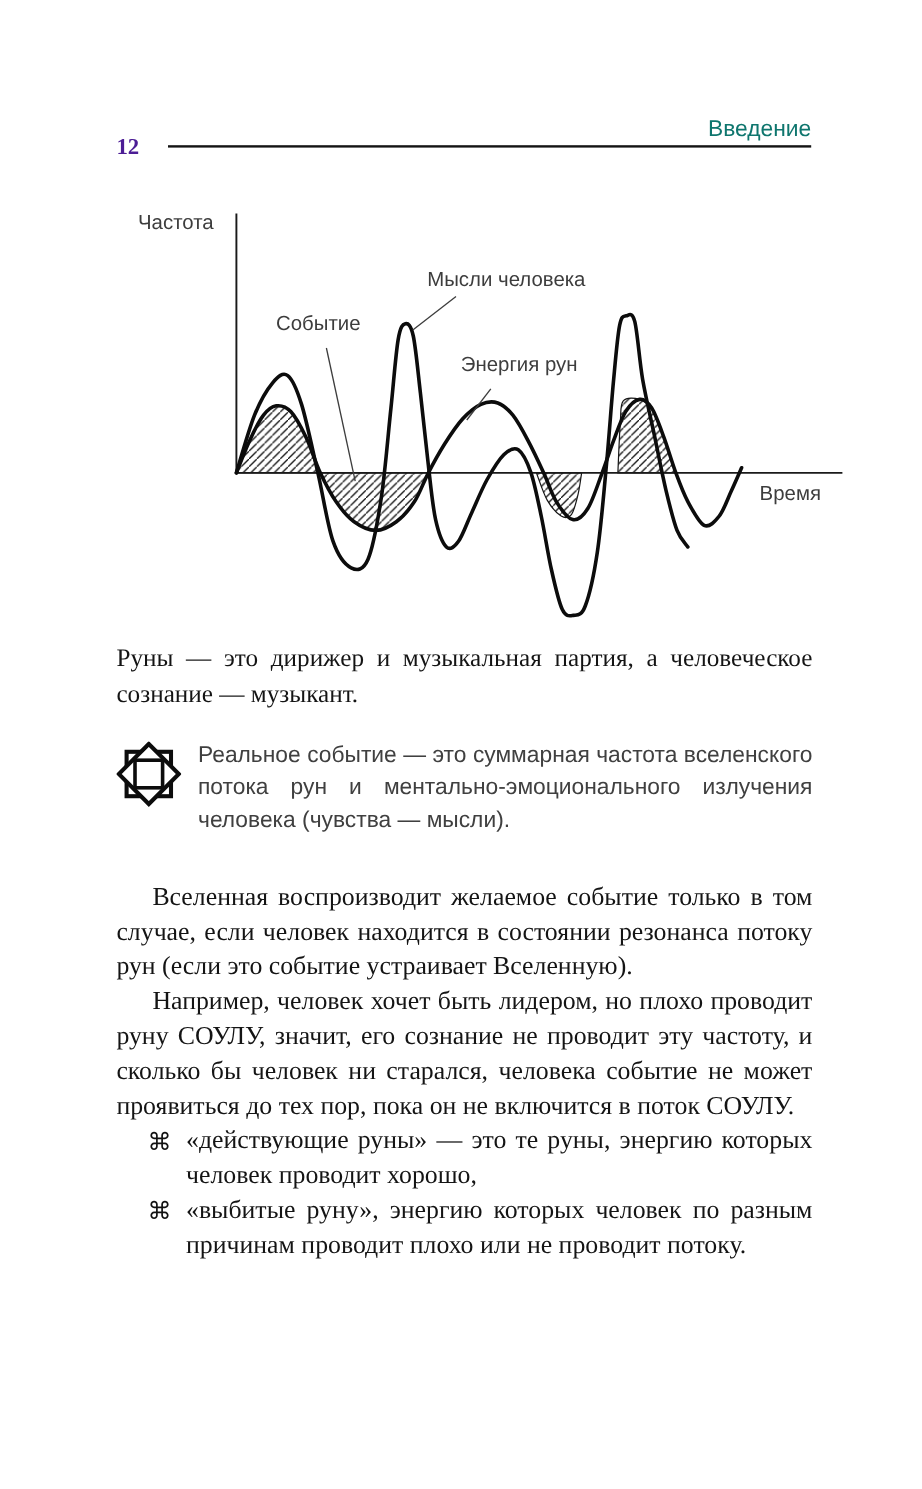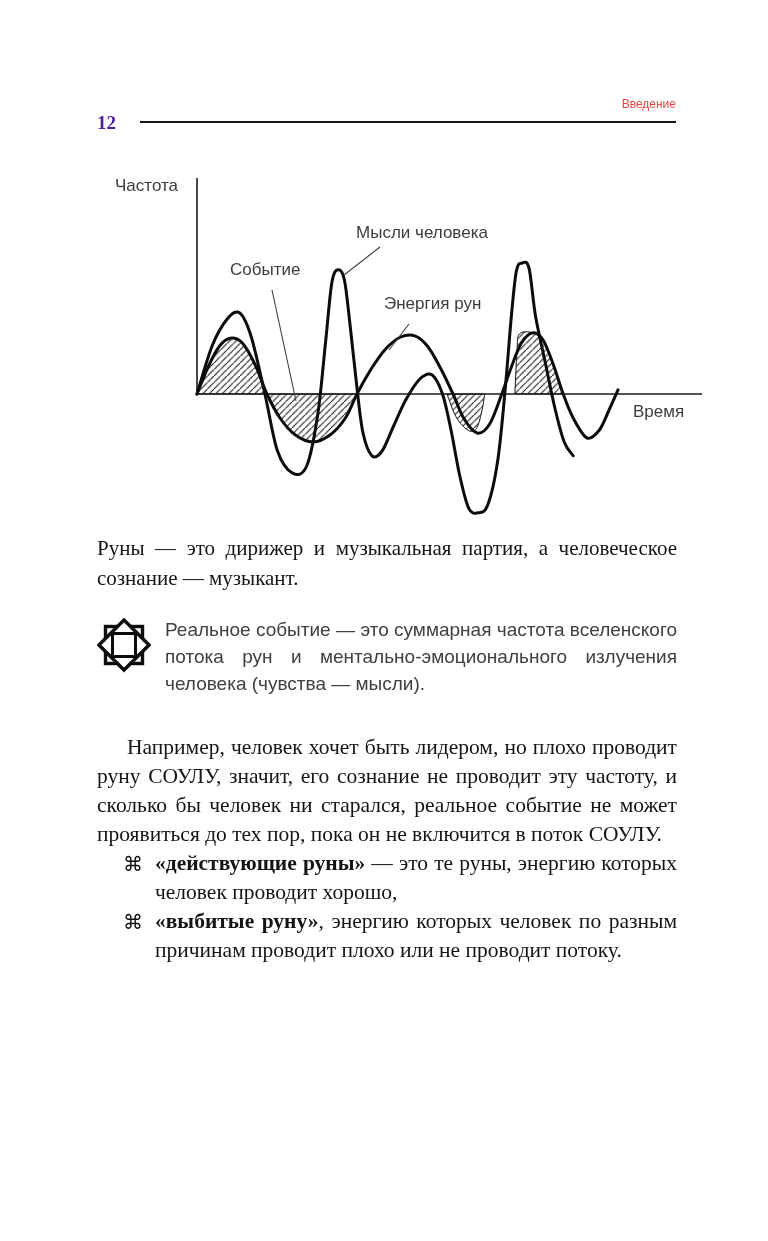--- a/index.html
+++ b/index.html
@@ -2,21 +2,21 @@
 <html lang="ru"><head>
 <meta charset="utf-8">
 <style>
   html,body{margin:0;padding:0;}
   body{
     width:768px;height:1241px;position:relative;background:#ffffff;
     font-family:"Liberation Serif", serif;color:#151515;overflow:hidden;
   }
   .header-title{
     position:absolute;top:97px;right:92px;
-    font-family:"Liberation Sans", sans-serif;font-size:12px;color:#ef4444;
+    font-family:"Liberation Sans", sans-serif;font-size:19px;color:#0f766e;
   }
   .page-number{
     position:absolute;top:112px;left:97px;
     font-size:19px;font-weight:bold;color:#4c1d95;
   }
   .header-rule{
     position:absolute;top:121px;left:140px;width:536px;height:2px;background:#141414;
   }
   .chart-wrap{position:absolute;left:95px;top:168px;width:600px;height:360px;margin-left:15px;}
   .chart-label{font-family:"Liberation Sans", sans-serif;font-size:17px;fill:#3d3d3d;}
@@ -36,21 +36,21 @@
     position:absolute;left:97px;top:733px;width:580px;
     font-size:21.5px;line-height:29px;text-align:justify;color:#141414;
   }
   .body-text p{margin:0;text-indent:30px;}
   .bullet-list{margin:0;}
   .bullet-item{position:relative;padding-left:58px;text-indent:0;}
   .bullet-marker{
     position:absolute;left:26px;top:1px;font-size:20px;color:#111;
     font-family:"DejaVu Sans", sans-serif;
   }
-  .b{font-weight:bold;}
+  .b{font-weight:normal;}
 </style>
 </head>
 <body>
 
 <div class="header-title">Введение</div>
 <div class="page-number">12</div>
 <div class="header-rule"></div>
 
 <div class="chart-wrap">
   <svg id="chart" width="600" height="360" viewBox="0 0 600 360">
@@ -85,21 +85,22 @@
 <div class="note">
   <svg class="note-icon" width="54" height="58" viewBox="0 0 54 58">
     <rect x="8.5" y="8.5" width="37" height="37" fill="#ffffff" stroke="#0c0c0c" stroke-width="3.4"></rect>
     <polygon points="27,2 52,27 27,52 2,27" fill="#ffffff" stroke="#0c0c0c" stroke-width="3.4"></polygon>
     <rect x="15.5" y="15.5" width="23" height="23" fill="#ffffff" stroke="#0c0c0c" stroke-width="3"></rect>
   </svg>
   <div class="note-text">Реальное событие — это суммарная частота вселенского потока рун и ментально-эмоционального излучения человека (чувства — мысли).</div>
 </div>
 
 <div class="body-text">
-  <p>Например, человек хочет быть лидером, но плохо проводит руну СОУЛУ, значит, его сознание не проводит эту частоту, и сколько бы человек ни старался, реальное событие не может проявиться до тех пор, пока он не включится в поток СОУЛУ.</p>
+  <p>Вселенная воспроизводит желаемое событие только в том случае, если человек находится в состоянии резонанса потоку рун (если это событие устраивает Вселенную).</p>
+  <p>Например, человек хочет быть лидером, но плохо проводит руну СОУЛУ, значит, его сознание не проводит эту частоту, и сколько бы человек ни старался, человека событие не может проявиться до тех пор, пока он не включится в поток СОУЛУ.</p>
   <div class="bullet-list">
     <div class="bullet-item">
       <span class="bullet-marker">⌘</span><span class="b">«действующие руны»</span><span> — это те руны, энергию которых человек проводит хорошо,</span>
     </div>
     <div class="bullet-item">
       <span class="bullet-marker">⌘</span><span class="b">«выбитые руну»</span><span>, энергию которых человек по разным причинам проводит плохо или не проводит потоку.</span>
     </div>
   </div>
 </div>
 

